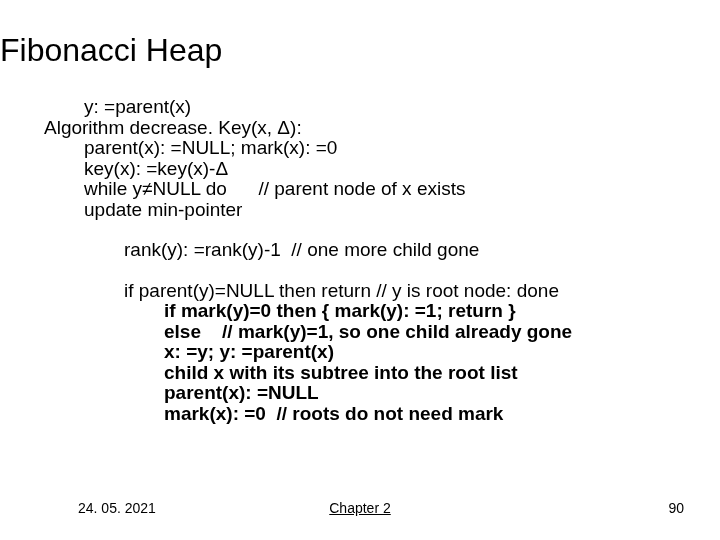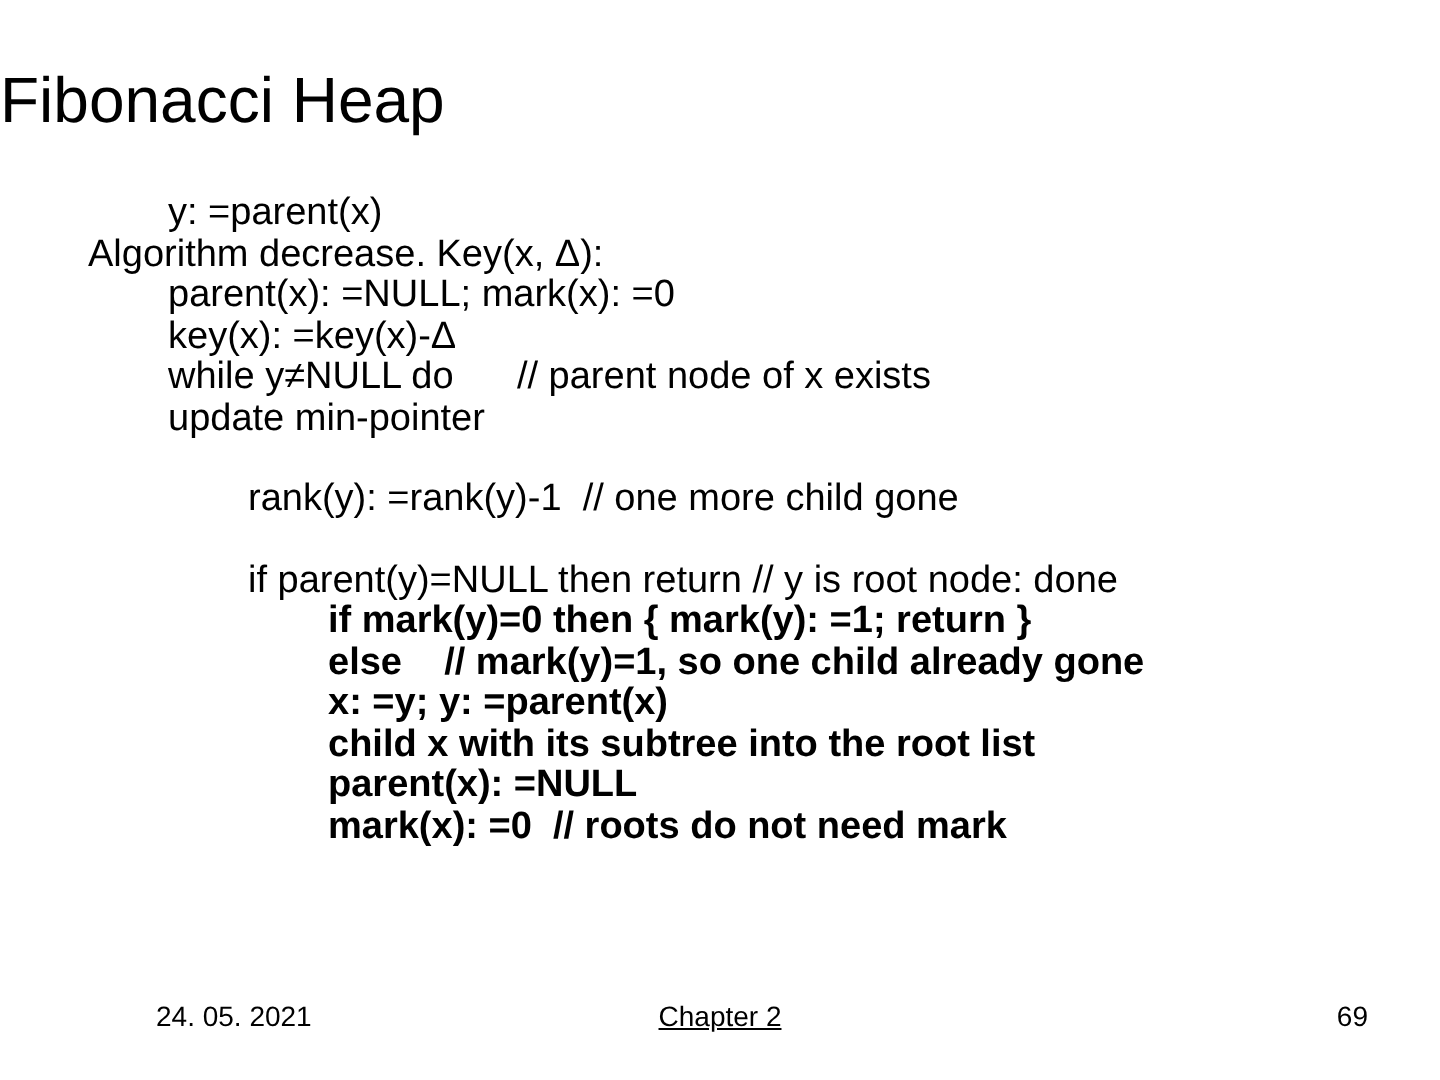--- a/index.html
+++ b/index.html
@@ -72,14 +72,14 @@
   <div class="line indent3">else    // mark(y)=1, so one child already gone</div>
   <div class="line indent3">x: =y; y: =parent(x)</div>
   <div class="line indent3">child x with its subtree into the root list</div>
   <div class="line indent3">parent(x): =NULL</div>
   <div class="line indent3">mark(x): =0  // roots do not need mark</div>
 </div>
 
 <div class="footer">
   <div class="footer-left">24. 05. 2021</div>
   <div class="footer-center">Chapter 2</div>
-  <div class="footer-right">69</div>
+  <div class="footer-right">90</div>
 </div>
 
 </body></html>

